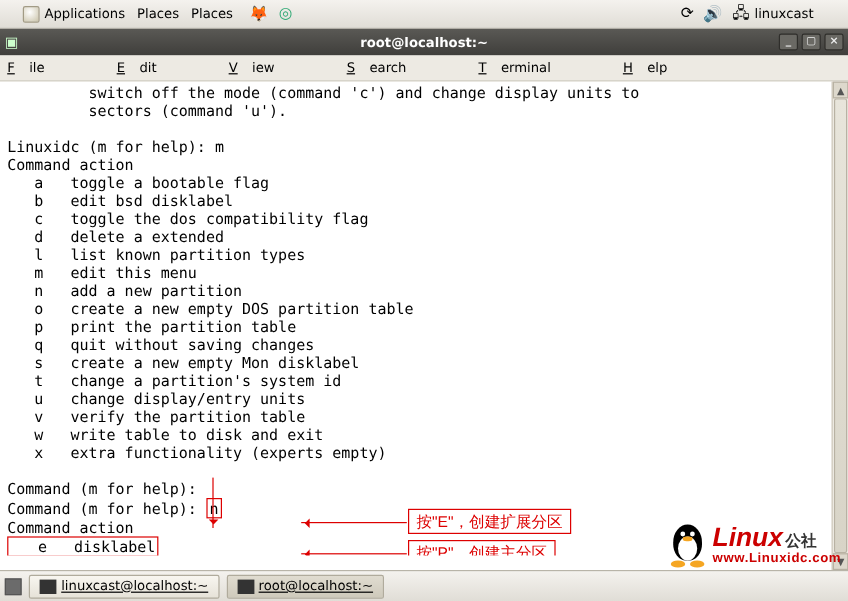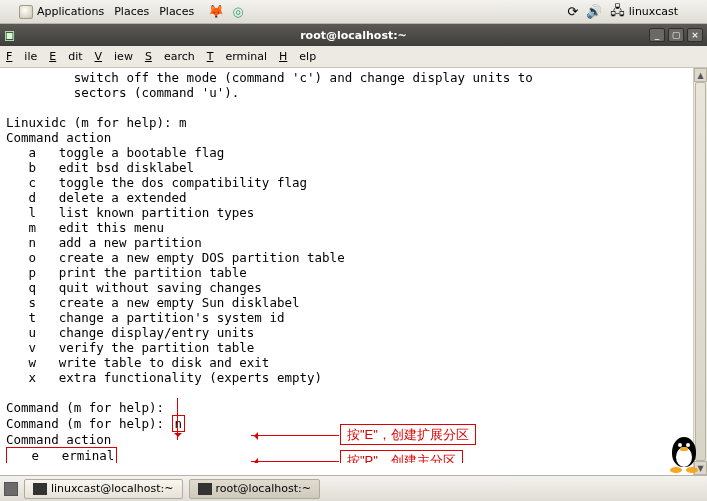--- a/index.html
+++ b/index.html
@@ -36,20 +36,21 @@
 .titlebar .wm-btns { position: absolute; right: 4px; display: flex; gap: 3px; }
 .wm-btn { width: 16px; height: 14px; background: #6a6964;
   border: 1px solid #2f2e2b; border-radius: 2px; display: flex;
   align-items: center; justify-content: center; font-size: 9px; color: #eee; }
 .menubar {
   height: 22px;
   background: #edeae3;
   border-bottom: 1px solid #c9c5ba;
   display: flex; align-items: center;
   padding: 0 6px;
+  gap: 48px;
 }
 .menubar span { margin-right: 12px; }
 .menubar .u { text-decoration: underline; }
 .terminal {
   background: #fff;
   color: #000;
   font-family: "DejaVu Sans Mono", monospace;
   font-size: 12.5px;
   line-height: 15px;
   white-space: pre;
@@ -97,21 +98,21 @@
   position: absolute; left: -4px; bottom: -1px;
   border: 4px solid transparent;
   border-top-color: #d00;
 }
 .taskbar {
   position: absolute; bottom: 0; left: 0; right: 0;
   height: 26px;
   background: linear-gradient(#f4f2ee, #e0ddd6);
   border-top: 1px solid #b8b4a8;
   display: flex; align-items: center;
-  padding: 0 4px; gap: 6px;
+  padding: 0 4px; gap: 6px; text-decoration: underline;
 }
 .task-btn {
   height: 20px;
   background: linear-gradient(#f8f6f0, #e6e2d8);
   border: 1px solid #b0ab9c;
   border-radius: 2px;
   padding: 0 8px;
   display: flex; align-items: center; gap: 4px;
   font-size: 11px;
 }
@@ -197,31 +198,31 @@
 <span>   a   toggle a bootable flag</span>
 <span>   b   edit bsd disklabel</span>
 <span>   c   toggle the dos compatibility flag</span>
 <span>   d   delete a extended</span>
 <span>   l   list known partition types</span>
 <span>   m   edit this menu</span>
 <span>   n   add a new partition</span>
 <span>   o   create a new empty DOS partition table</span>
 <span>   p   print the partition table</span>
 <span>   q   quit without saving changes</span>
-<span>   s   create a new empty Sun disklabel</span>
+<span>   s   create a new empty Mon disklabel</span>
 <span>   t   change a partition's system id</span>
 <span>   u   change display/entry units</span>
 <span>   v   verify the partition table</span>
 <span>   w   write table to disk and exit</span>
 <span>   x   extra functionality (experts empty)</span>
 <span></span>
 <span>Command (m for help):</span>
 <span><span>Command (m for help): </span><span class="box-input">n</span></span>
 <span>Command action</span>
-<span><span class="box-row">   e   erminal</span></span>
+<span><span class="box-row">   e   disklabel</span></span>
 <div class="note-box" style="left: 340px; top: 356px;">按"E"，创建扩展分区</div><div class="note-box" style="left: 340px; top: 382px;">按"P"，创建主分区</div><div class="arrow" style="left: 251px; top: 367px; width: 88px;"></div><div class="arrow" style="left: 251px; top: 393px; width: 88px;"></div><div class="down-arrow" style="left: 177px; top: 330px; height: 42px;"></div></div>
 
 <div class="scrollbar">
   <div class="scroll-arrow">▲</div>
   <div class="scroll-thumb"></div>
   <div class="scroll-arrow" style="position:absolute;bottom:0;left:0;right:0;">▼</div>
 </div>
 
 <div class="taskbar">
   <span class="desktop-icon"></span>
@@ -238,13 +239,17 @@
 <div class="watermark">
   <div class="penguin">
     <div class="body"></div>
       <div class="belly"></div>
     <div class="eye l"></div>
       <div class="eye r"></div>
     <div class="beak"></div>
     <div class="foot l"></div>
       <div class="foot r"></div>
   </div>
+  <div class="wm-text">
+    <span class="wm-linux">Linux</span><span class="wm-note">公社</span>
+    <span class="wm-sub">www.Linuxidc.com</span>
+  </div>
 </div>
 
 </body></html>

